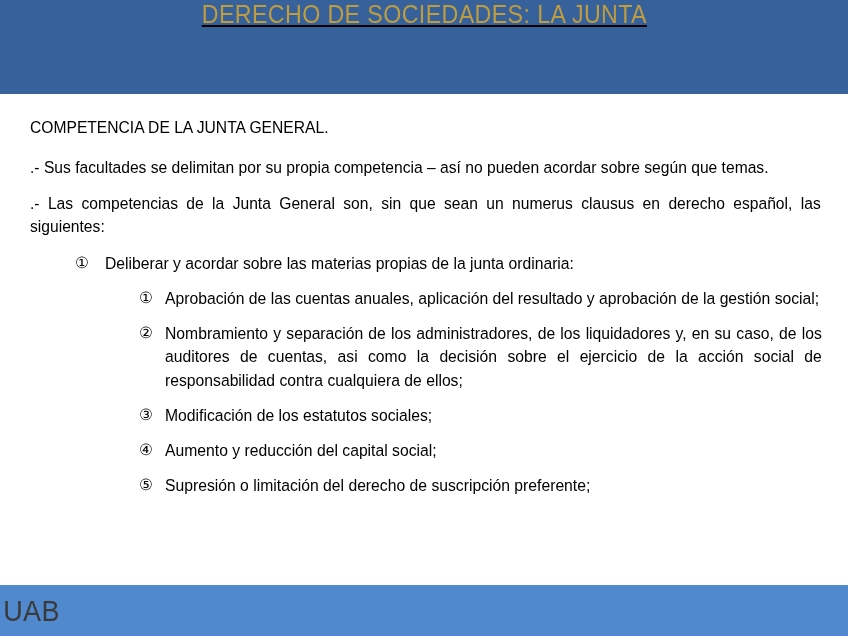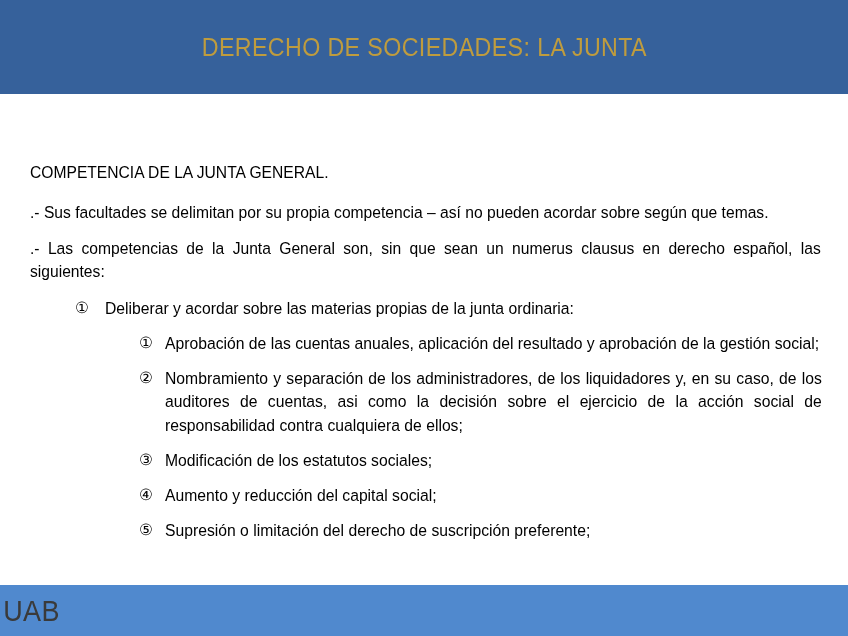--- a/index.html
+++ b/index.html
@@ -22,23 +22,23 @@
     display: flex;
     flex-direction: column;
   }
 
   
   .header {
     height: 94px;
     min-height: 94px;
     background: #36619b;
     display: flex;
-    align-items: center;
     justify-content: center;
     box-sizing: border-box;
+    text-decoration: underline;
   }
   .header-title {
     color: #bf9c3e;
     font-family: "Liberation Sans Narrow", "Liberation Sans", sans-serif;
     font-size: 25px;
     letter-spacing: 0.4px;
     font-weight: 400;
     transform: scaleX(0.93);
     transform-origin: center;
     white-space: nowrap;
@@ -46,21 +46,20 @@
   }
 
   
   .body {
     flex: 1 1 auto;
     background: #ffffff;
     padding: 22px 26px 0 30px;
     box-sizing: border-box;
     color: #000000;
     overflow: hidden;
-    margin-top: 45px;
   }
 
   .para {
     font-size: 16.3px;
     line-height: 1.42;
     margin: 0 0 13px 0;
     text-align: justify;
     transform: scaleX(0.96);
     transform-origin: left top;
     width: 104%;

